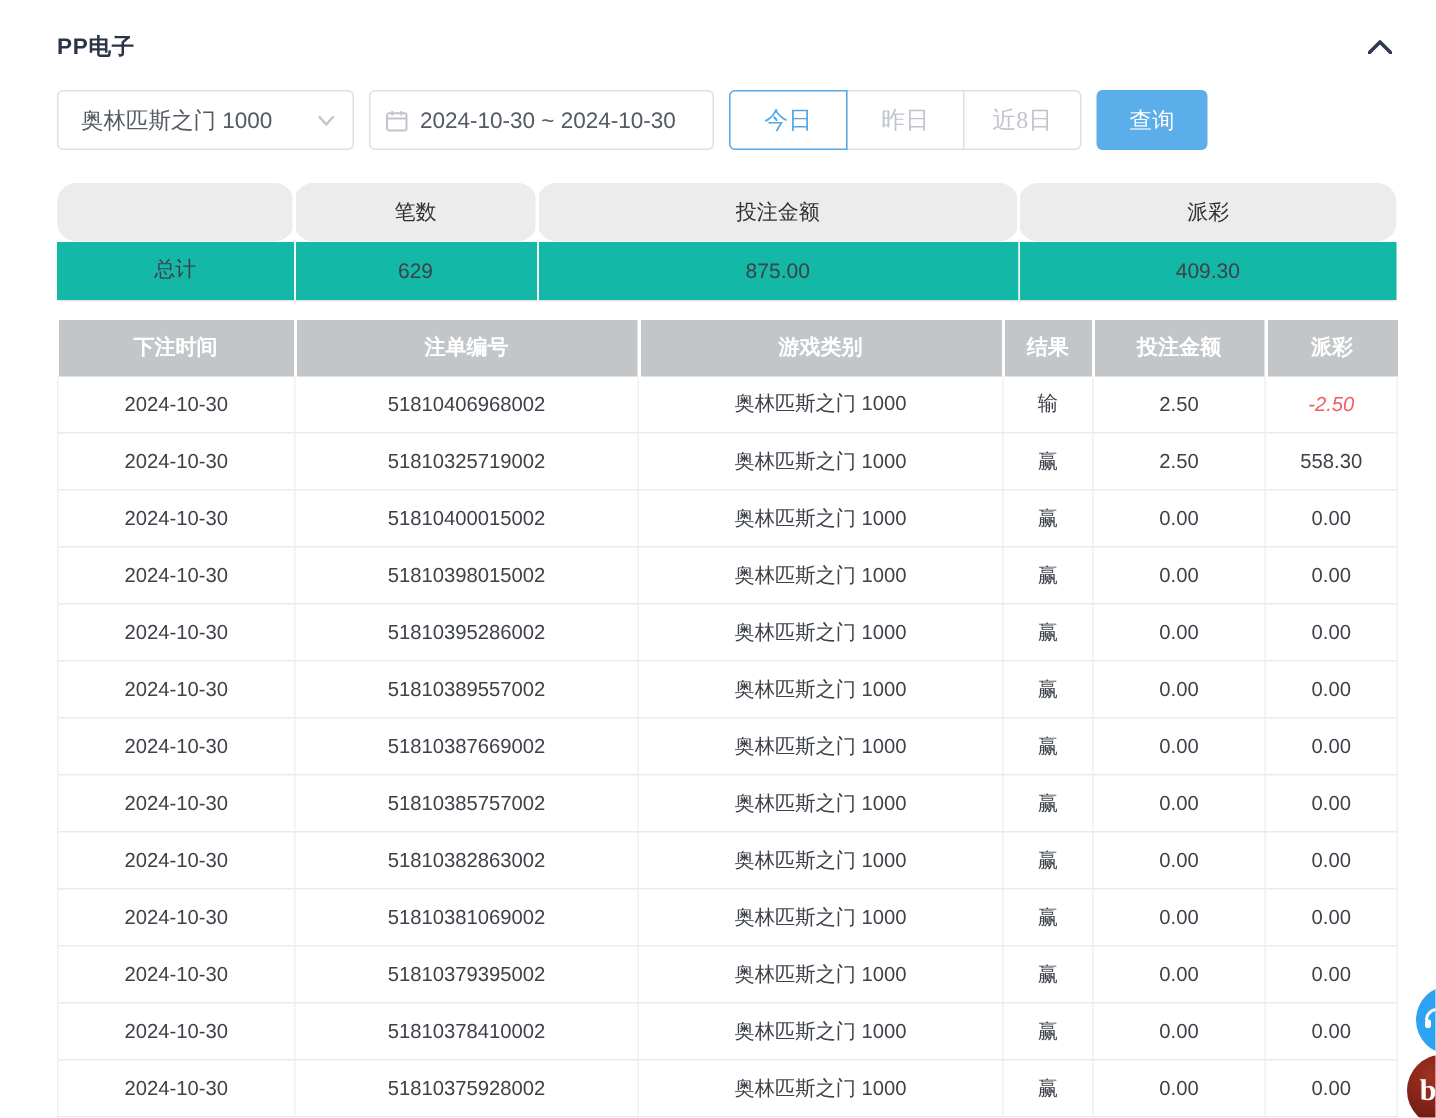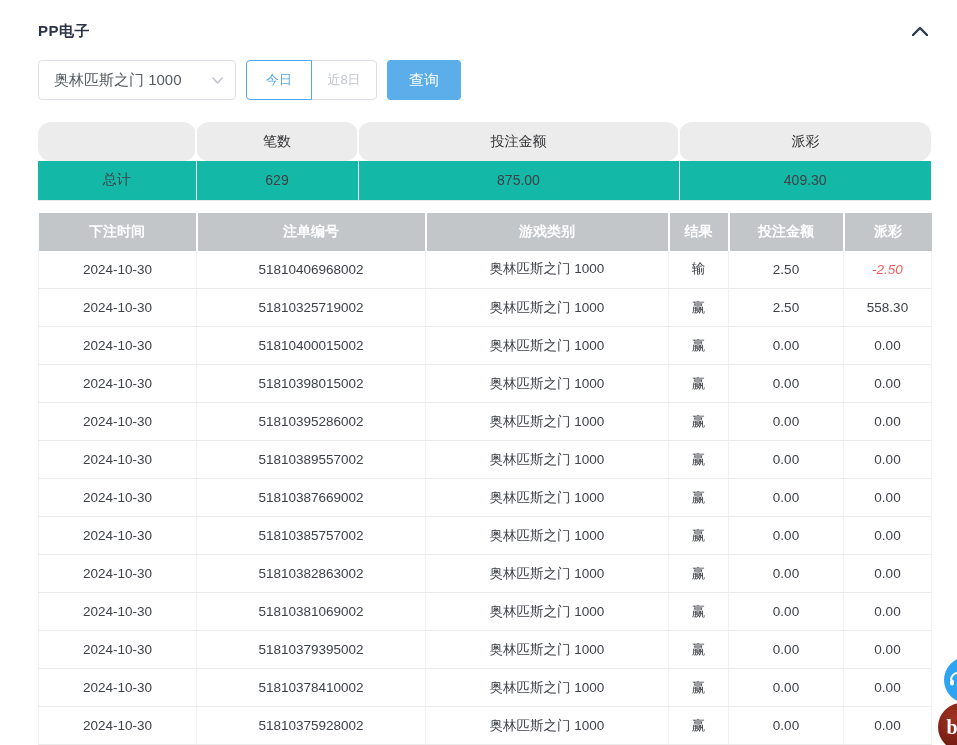--- a/index.html
+++ b/index.html
@@ -27,23 +27,23 @@
     padding: 0 12px 0 15px; font-size: 15px; color: #555b63; cursor: pointer; background: #fff;
   }
   .date-box {
     width: 230px; height: 40px; border: 1px solid #dcdfe6; border-radius: 4px;
     display: flex; align-items: center; margin-left: 10px;
     padding: 0 10px; font-size: 15px; color: #555b63; cursor: pointer; background: #fff;
   }
   .date-box .cal { margin-right: 8px; display: flex; }
   .btn-group { display: flex; margin-left: 10px; }
   .btn-group .qbtn {
-    width: 66px; height: 40px; background: #fff; border: 1px solid #dcdfe6;
-    font-size: 13px; color: #c0c4cc; cursor: pointer;
-    font-family: Liberation Sans, sans-serif; margin-left: -1px;
+    width: 79px; height: 40px; background: #fff; border: 1px solid #dcdfe6;
+    font-size: 16px; color: #c0c4cc; cursor: pointer;
+    font-family: Liberation Serif, serif; margin-left: -1px;
   }
   .btn-group .qbtn:first-child { border-radius: 4px 0 0 4px; margin-left: 0; }
   .btn-group .qbtn:last-child { border-radius: 0 4px 4px 0; }
   .btn-group .qbtn.active { border: 1px solid #54a8e8; color: #54a8e8; position: relative; z-index: 2; }
   .search-btn {
     width: 74px; height: 40px; margin-left: 10px; border: none; border-radius: 4px;
     background: #5baeea; color: #fff; font-size: 15px; cursor: pointer; font-family: inherit;
   }
 
   
@@ -105,23 +105,35 @@
   </div>
 
   <div class="filter-row">
     <div class="select-box">
       <span>奥林匹斯之门 1000</span>
       <svg width="11" height="7" viewBox="0 0 11 7">
         <polyline points="1,1 5.5,6 10,1" fill="none" stroke="#c0c4cc" stroke-width="1.6" stroke-linecap="round" stroke-linejoin="round"></polyline>
       </svg>
     </div>
 
+    <div class="date-box">
+      <span class="cal">
+        <svg width="15" height="15" viewBox="0 0 15 15">
+          <rect x="1" y="2.5" width="13" height="11.5" rx="1.5" fill="none" stroke="#c0c4cc" stroke-width="1.3"></rect>
+          <line x1="1" y1="6" x2="14" y2="6" stroke="#c0c4cc" stroke-width="1.3"></line>
+          <line x1="4.5" y1="1" x2="4.5" y2="4" stroke="#c0c4cc" stroke-width="1.3"></line>
+          <line x1="10.5" y1="1" x2="10.5" y2="4" stroke="#c0c4cc" stroke-width="1.3"></line>
+        </svg>
+      </span>
+      <span>2024-10-30 ~ 2024-10-30</span>
+    </div>
 
     <div class="btn-group">
       <button class="qbtn active">今日</button>
+      <button class="qbtn">昨日</button>
       <button class="qbtn">近8日</button>
     </div>
 
     <button class="search-btn">查询</button>
   </div>
 
   <table class="summary-table">
     <colgroup>
         <col style="width:158px">
         <col style="width:162px">

